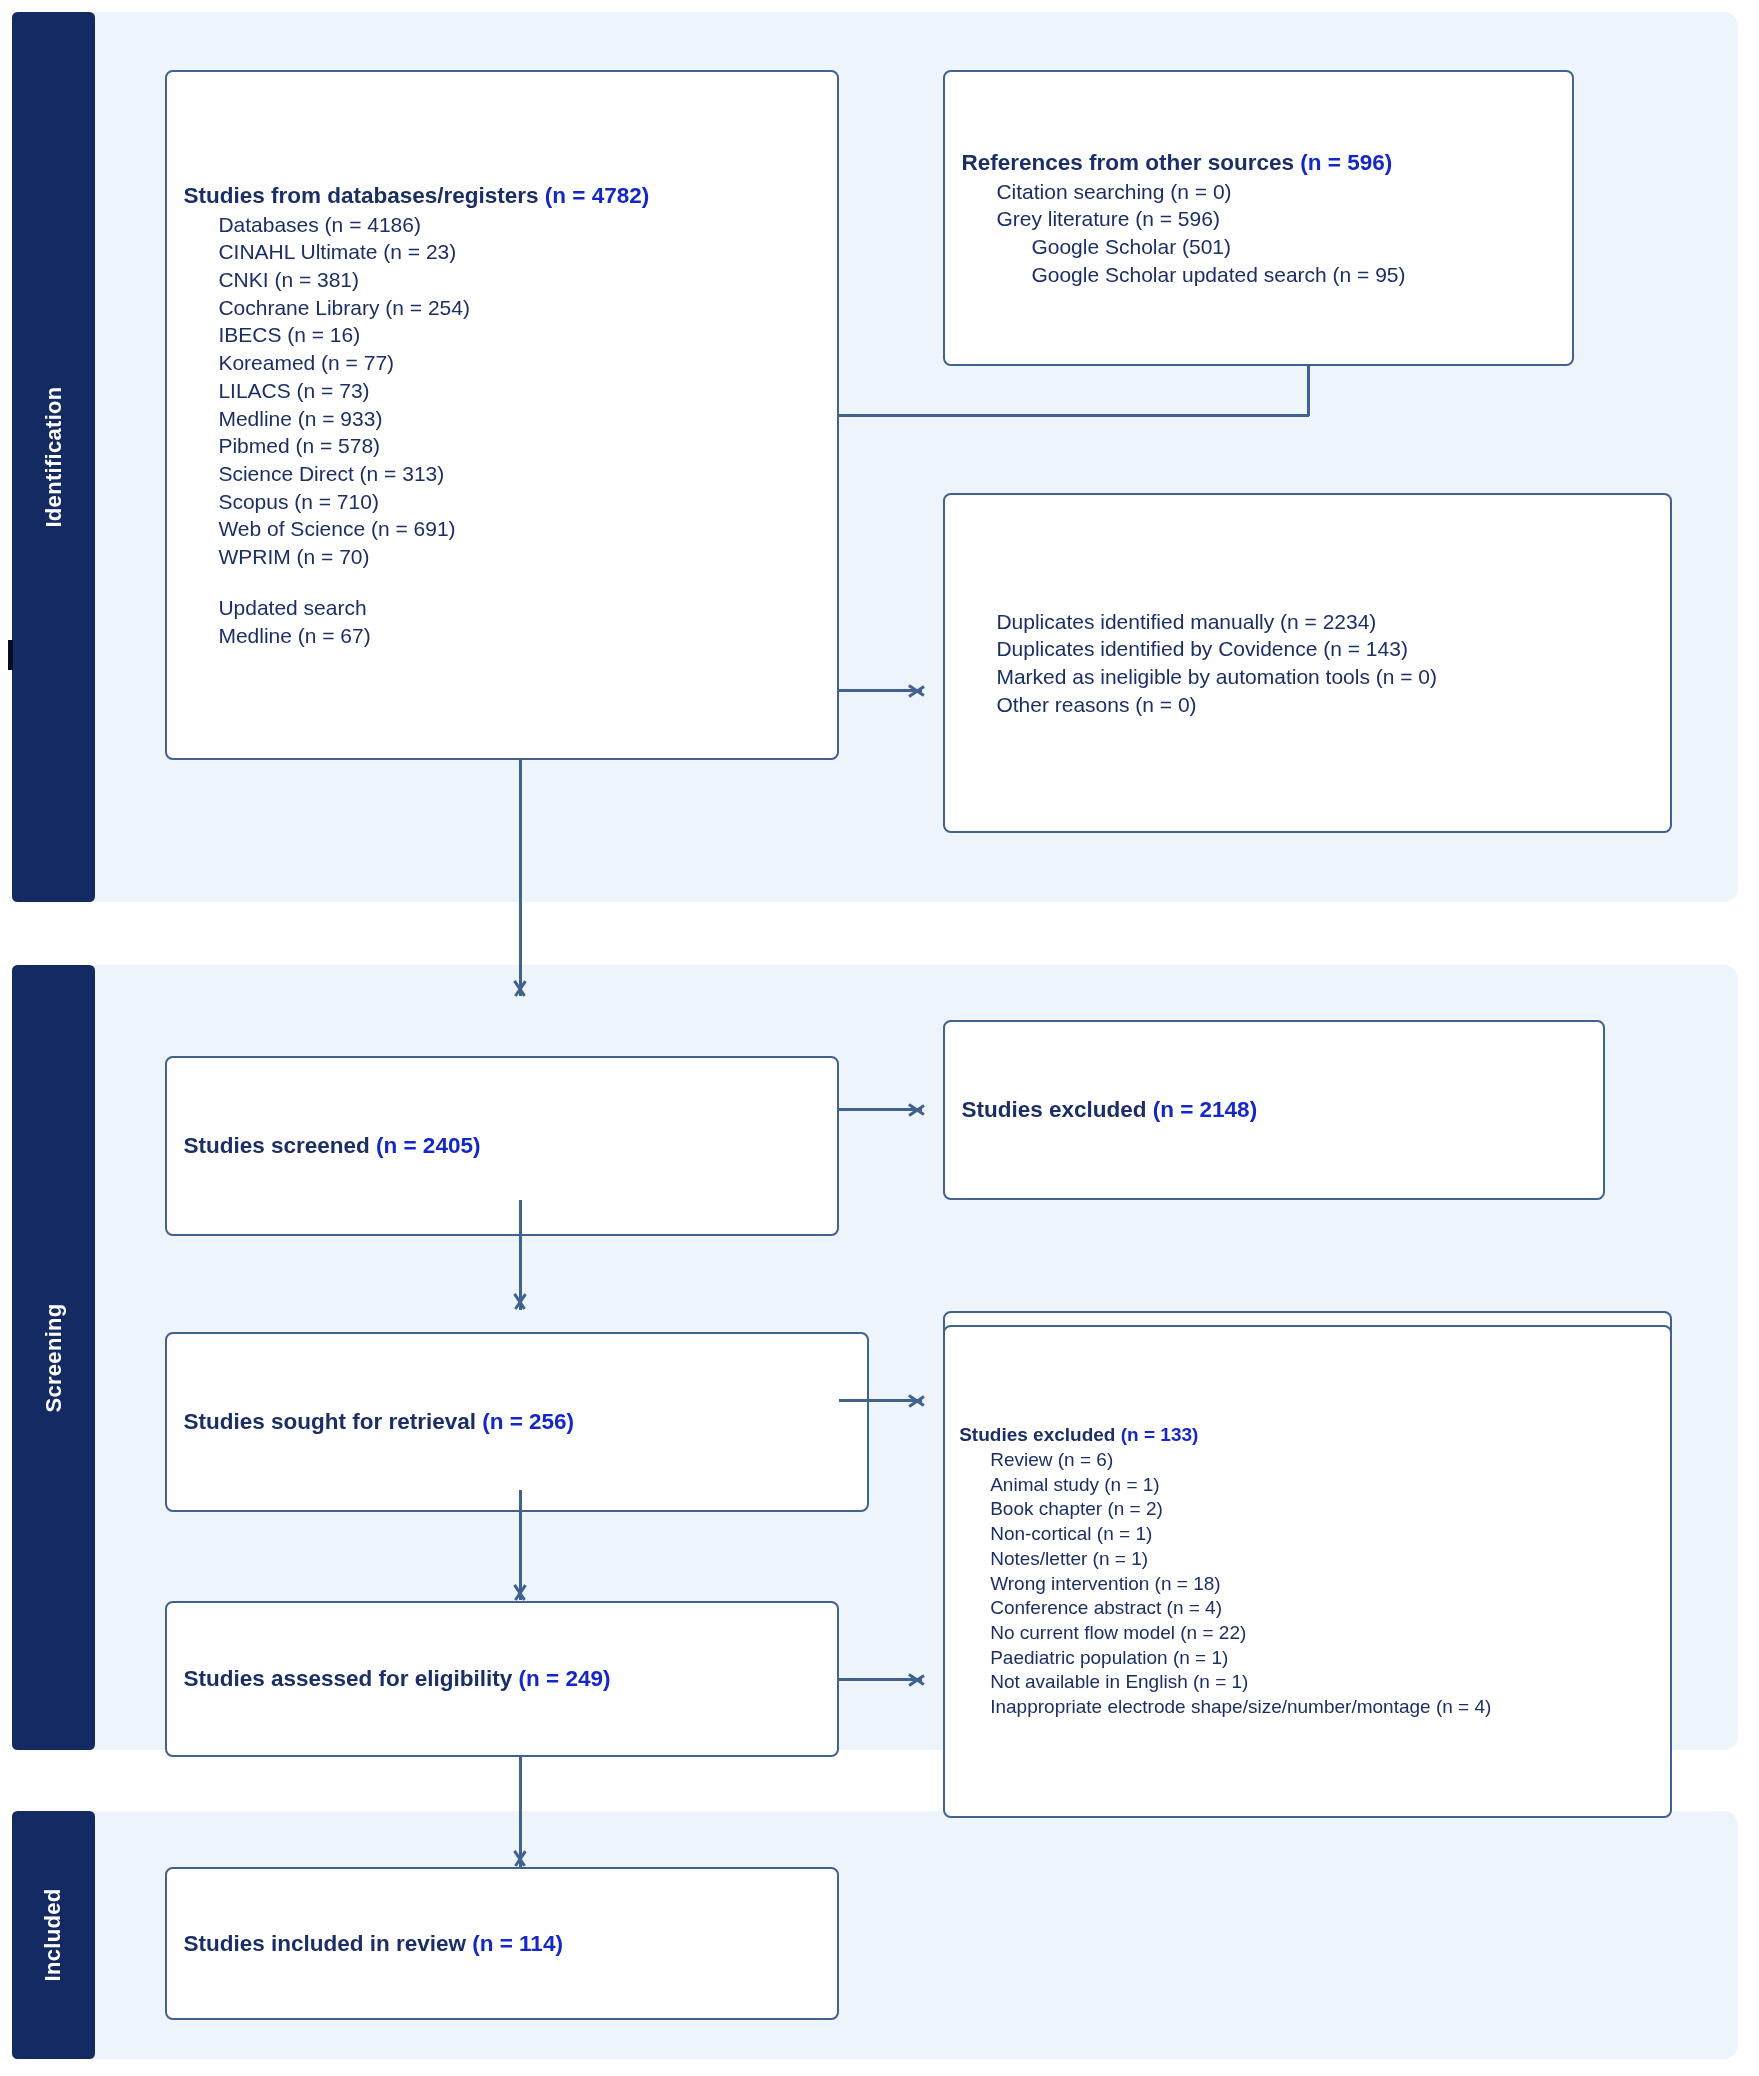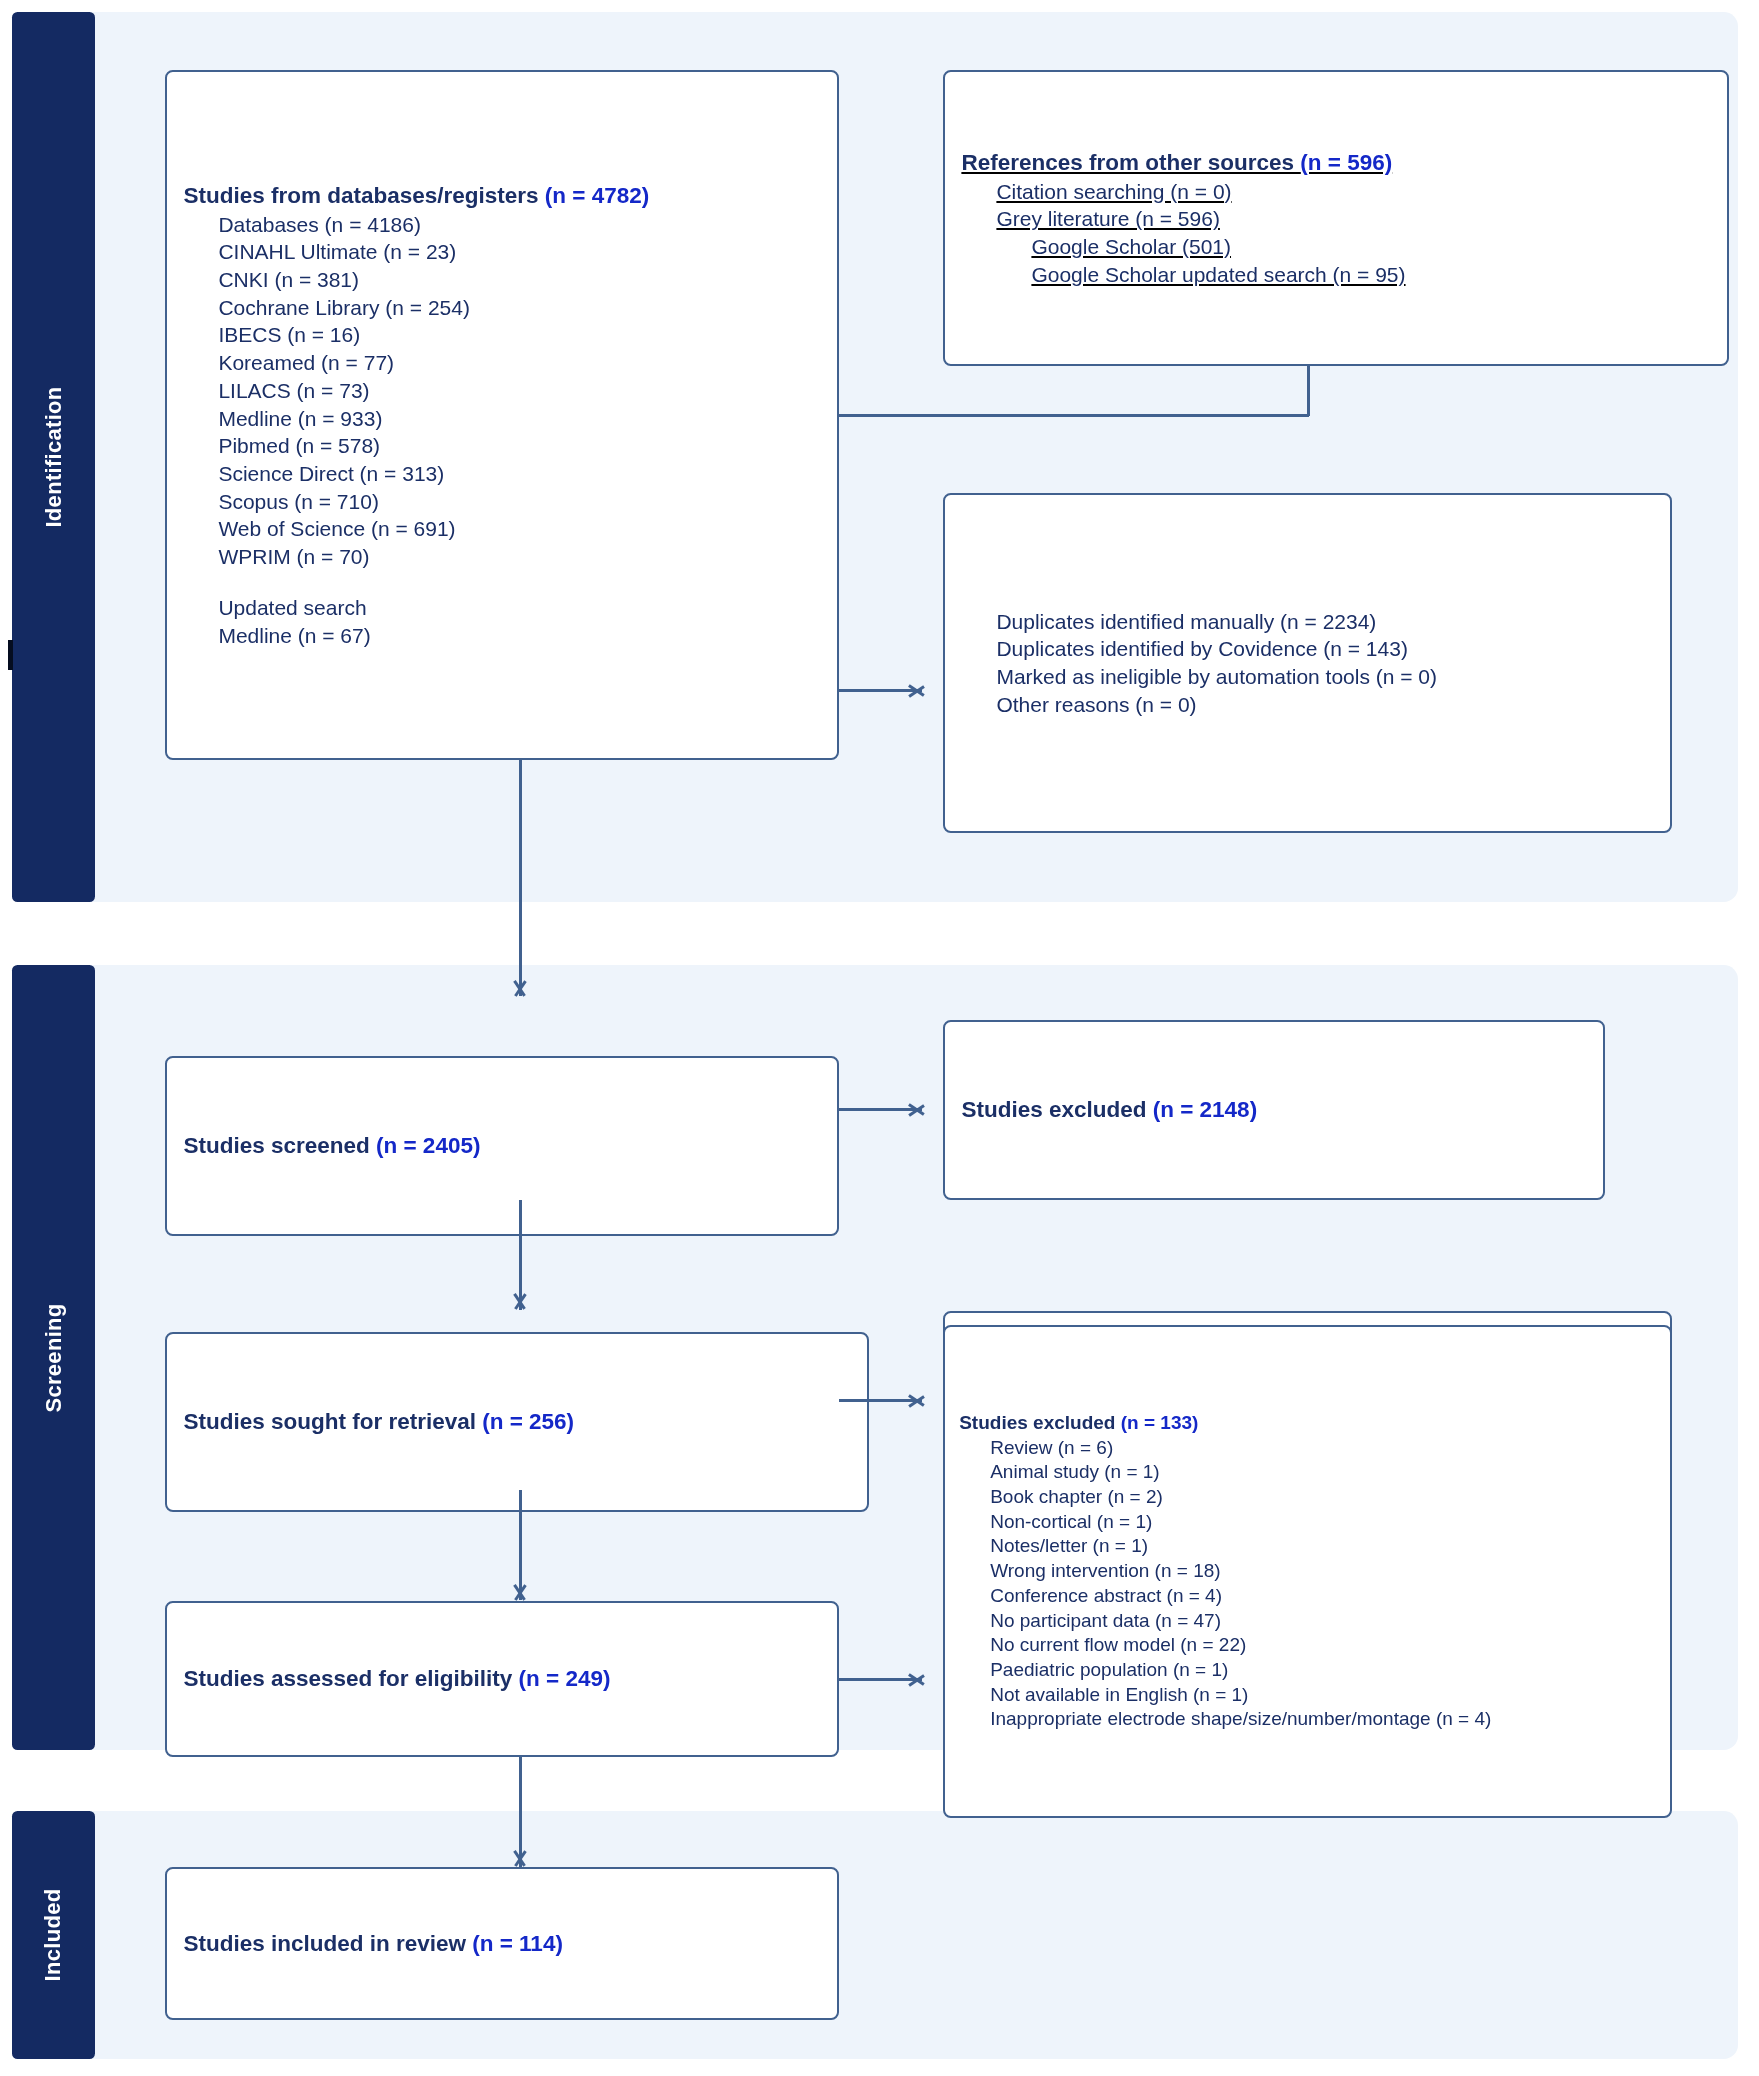--- a/index.html
+++ b/index.html
@@ -128,21 +128,21 @@
       <div class="ln sub">Science Direct (n = 313)</div>
       <div class="ln sub">Scopus (n = 710)</div>
       <div class="ln sub">Web of Science (n = 691)</div>
       <div class="ln sub">WPRIM (n = 70)</div>
       <div class="ln spacer"></div>
       <div class="ln sub">Updated search</div>
       <div class="ln sub">Medline (n = 67)</div>
     </div>
   </div>
 
-  <div class="box" style="left:943px; top:70px; width:786px; height:296px;text-decoration:underline;">
+  <div class="box" style="left:943px; top:70px; width:631px; height:296px;">
     <div class="box-inner">
       <div class="ln head"><span>References from other sources </span><span class="n">(n = 596)</span></div>
       <div class="ln sub">Citation searching (n = 0)</div>
       <div class="ln sub">Grey literature (n = 596)</div>
       <div class="ln sub2">Google Scholar (501)</div>
       <div class="ln sub2">Google Scholar updated search (n = 95)</div>
     </div>
   </div>
 
   <div class="box" style="left:943px; top:493px; width:729px; height:340px;">
@@ -208,21 +208,20 @@
   <div class="box" style="left:943px; top:1325px; width:729px; height:493px;">
     <div class="box-inner" style="padding:0 14.2px;">
       <div class="ln head small"><span>Studies excluded </span><span class="n">(n = 133)</span></div>
       <div class="ln small sub">Review (n = 6)</div>
       <div class="ln small sub">Animal study (n = 1)</div>
       <div class="ln small sub">Book chapter (n = 2)</div>
       <div class="ln small sub">Non-cortical (n = 1)</div>
       <div class="ln small sub">Notes/letter (n = 1)</div>
       <div class="ln small sub">Wrong intervention (n = 18)</div>
       <div class="ln small sub">Conference abstract (n = 4)</div>
-      <div class="ln small sub">No participant data (n = 47)</div>
       <div class="ln small sub">No current flow model (n = 22)</div>
       <div class="ln small sub">Paediatric population (n = 1)</div>
       <div class="ln small sub">Not available in English (n = 1)</div>
       <div class="ln small sub">Inappropriate electrode shape/size/number/montage (n = 4)</div>
     </div>
   </div>
 
   <div class="hline" style="left:839px; top:1678px; width:83px;"></div>
   <div class="arrow-right" style="left:909px; top:1667px;"></div>
 

